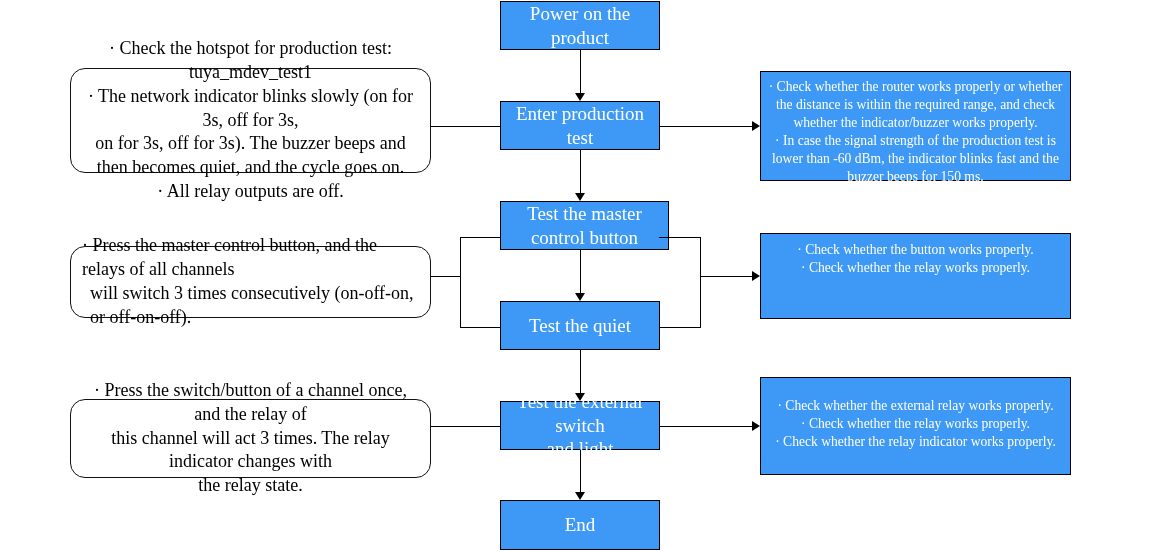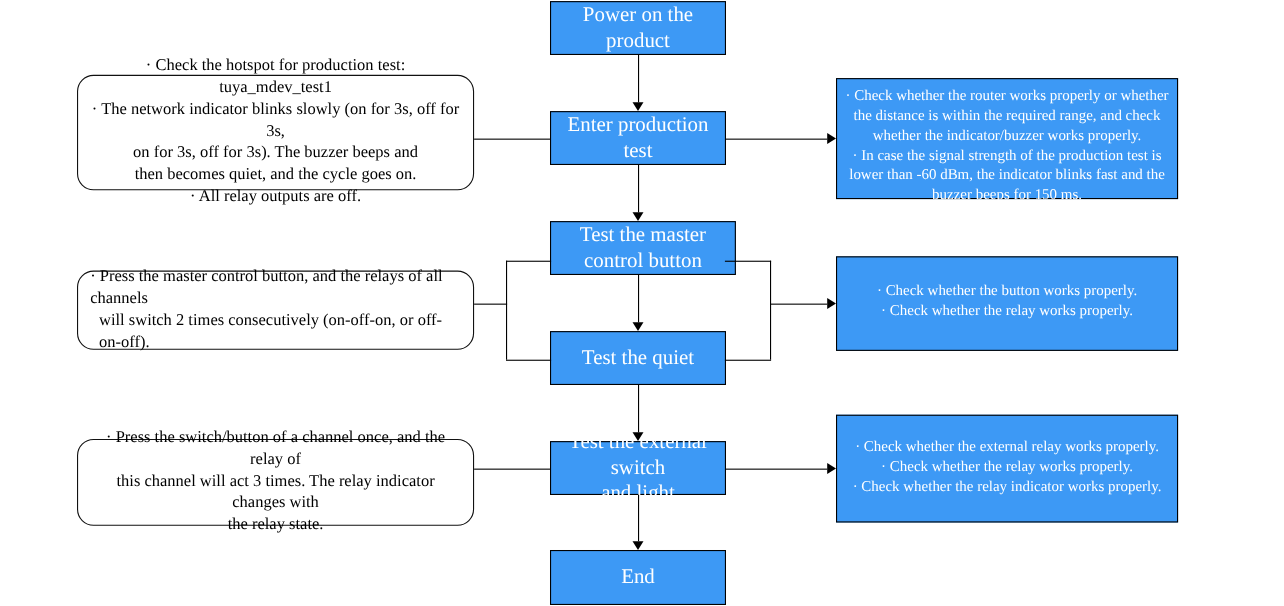--- a/index.html
+++ b/index.html
@@ -50,21 +50,21 @@
   .panel.top-align { align-items: flex-start; }
 
   
   .callout {
     position: absolute;
     box-sizing: border-box;
     background: #ffffff;
     border: 1.3px solid #111111;
     border-radius: 15px;
     color: #000000;
-    font-size: 15px;
+    font-size: 18px;
     line-height: 1.33;
     padding: 7px 11px;
     display: flex;
     align-items: center;
   }
   .callout > .ctext { width: 100%; text-align: center; }
   .callout.left-text > .ctext { text-align: left; }
 
   
   .hline {
@@ -129,21 +129,21 @@
       <div>· The network indicator blinks slowly (on for 3s, off for 3s,</div>
       <div>on for 3s, off for 3s). The buzzer beeps and</div>
       <div>then becomes quiet, and the cycle goes on.</div>
       <div>· All relay outputs are off.</div>
     </div>
   </div>
 
   <div class="callout left-text" style="left:70px; top:246px; width:361px; height:72px;">
     <div class="ctext">
       <div>· Press the master control button, and the relays of all channels</div>
-      <div style="padding-left:8px;">will switch 2 times consecutively (on-off-on, or off-on-off).</div>
+      <div style="padding-left:8px;">will switch 3 times consecutively (on-off-on, or off-on-off).</div>
     </div>
   </div>
 
   <div class="callout" style="left:70px; top:399px; width:361px; height:79px;">
     <div class="ctext">
       <div>· Press the switch/button of a channel once, and the relay of</div>
       <div>this channel will act 3 times. The relay indicator changes with</div>
       <div>the relay state.</div>
     </div>
   </div>
@@ -152,21 +152,21 @@
     <div class="ptext">
       <div>· Check whether the router works properly or whether</div>
       <div>the distance is within the required range, and check</div>
       <div>whether the indicator/buzzer works properly.</div>
       <div>· In case the signal strength of the production test is</div>
       <div>lower than -60 dBm, the indicator blinks fast and the</div>
       <div>buzzer beeps for 150 ms.</div>
     </div>
   </div>
 
-  <div class="panel top-align" style="left:760px; top:233px; width:311px; height:86px; padding-top:21px;">
+  <div class="panel top-align" style="left:760px; top:233px; width:311px; height:86px; padding-top:7px;">
     <div class="ptext">
       <div>· Check whether the button works properly.</div>
       <div>· Check whether the relay works properly.</div>
     </div>
   </div>
 
   <div class="panel top-align" style="left:760px; top:377px; width:311px; height:98px; padding-top:19px;">
     <div class="ptext">
       <div>· Check whether the external relay works properly.</div>
       <div>· Check whether the relay works properly.</div>

